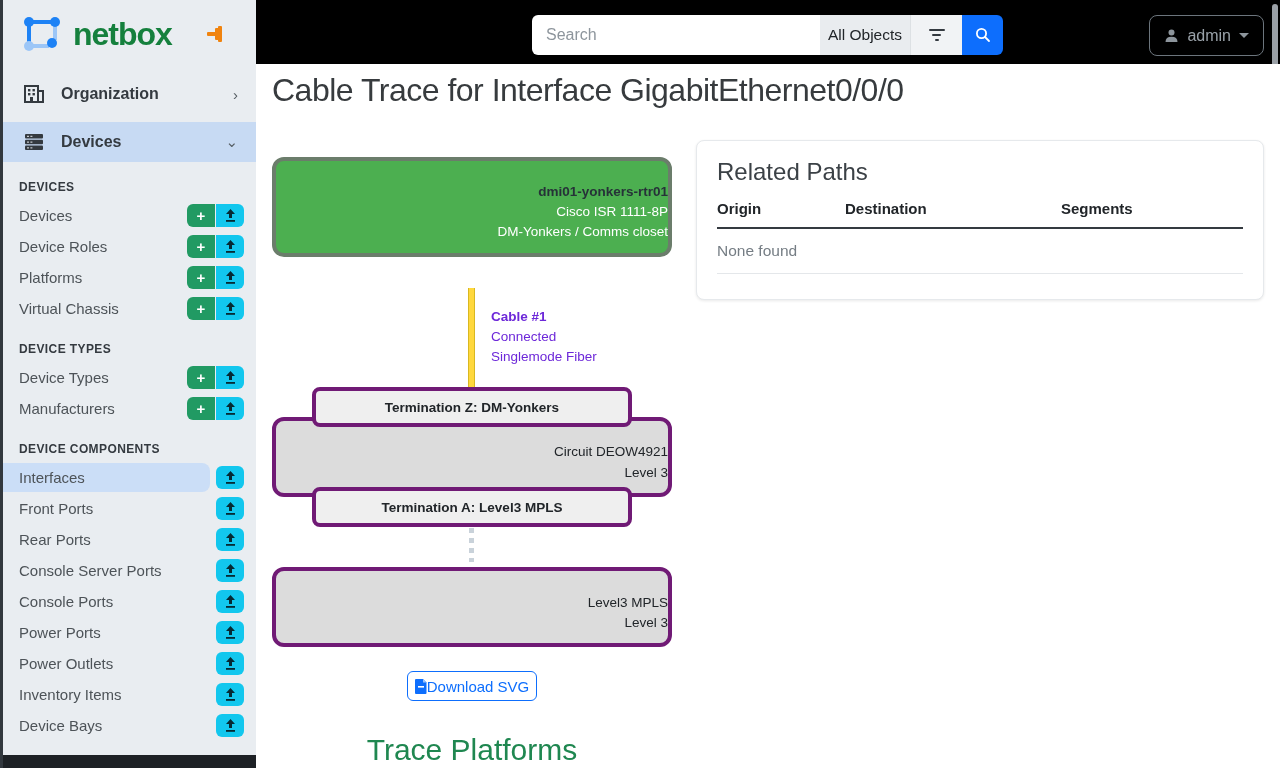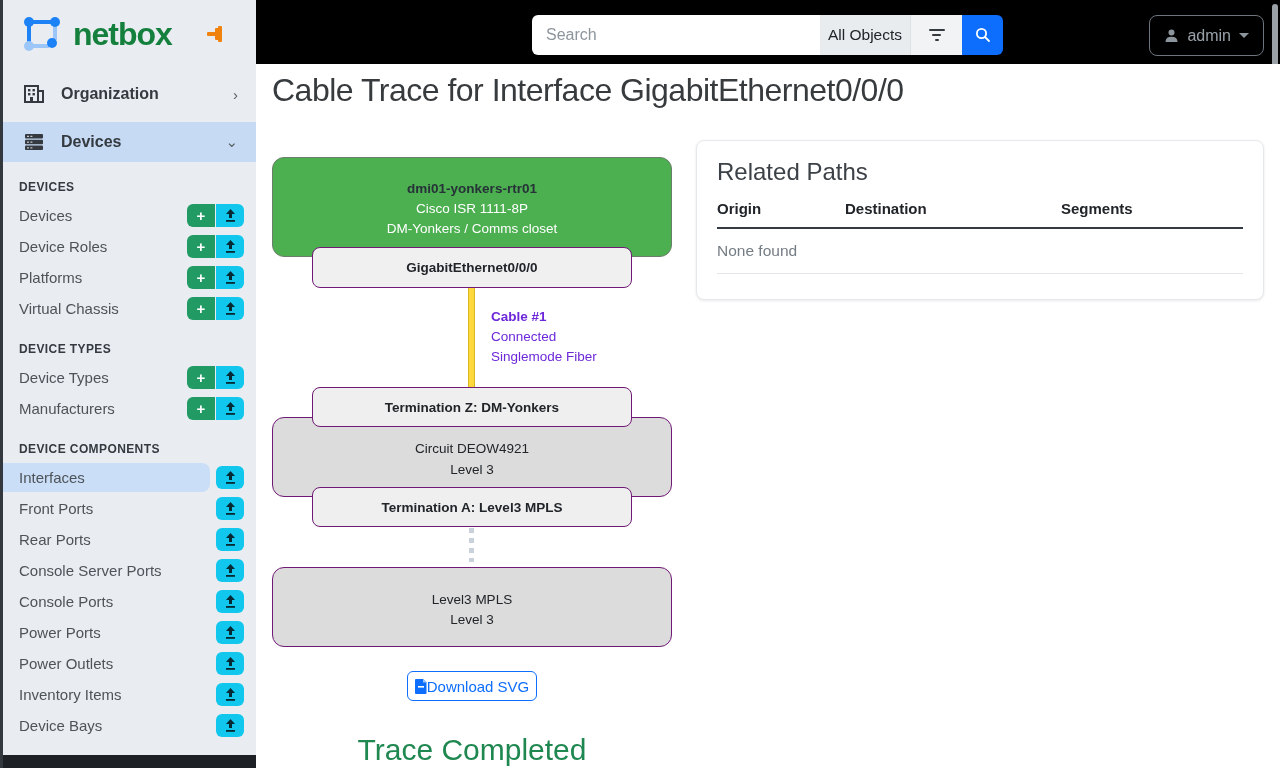--- a/index.html
+++ b/index.html
@@ -58,21 +58,21 @@
                 border-top:5px solid #8d959c; }
   .scroll-thumb { position:absolute; right:2px; top:4px; width:6px; height:88px;
                   background:#9aa0a6; border-radius:3px; }
 
   
   .content { position:absolute; left:256px; top:64px; width:1024px; height:704px; background:#fff; }
   .page-title { position:absolute; left:16px; top:8px; font-size:32px; font-weight:normal;
                 color:#373b3e; letter-spacing:-.5px; }
 
   .trace-col { position:absolute; left:16px; top:93px; width:400px; height:620px; }
-  .t-box { position:absolute; border:1px solid #701a75; text-align:center;
+  .t-box { position:absolute; border:4px solid #701a75; text-align:right;
            font-size:13.5px; color:#212529; }
   .dev-box { left:0; top:0; width:400px; height:100px; background:#4caf50; border-radius:12px;
              border-color:#6b7d6b; padding-top:21px; line-height:20px; z-index:1; }
   .dev-name { font-weight:bold; color:#263238; }
   .dev-sub { color:#fff; }
   .if-box { left:40px; top:90px; width:320px; height:41px; background:#f0f0f0; border-radius:8px;
             display:flex; align-items:center; justify-content:center; font-weight:bold; z-index:2; }
   .cable-line { position:absolute; left:196px; top:131px; width:7px; height:99px;
                 background:#ffd83d; border-left:1px solid #d9b821; border-right:1px solid #d9b821; }
   .cable-label { position:absolute; left:219px; top:150px; text-align:left;
@@ -379,23 +379,20 @@
 <div class="content">
   <h1 class="page-title">Cable Trace for Interface GigabitEthernet0/0/0</h1>
 
   <div class="trace-col">
     <div class="t-box dev-box">
       <div class="dev-name">dmi01-yonkers-rtr01</div>
       <div class="dev-sub">Cisco ISR 1111-8P</div>
       <div class="dev-sub">DM-Yonkers / Comms closet</div>
     </div>
 
-    <div class="t-box if-box">
-      <span>GigabitEthernet0/0/0</span>
-    </div>
 
     <div class="cable-line"></div>
     <div class="cable-label">
       <b>Cable #1</b>
       <span>Connected</span><br>
       <span>Singlemode Fiber</span>
     </div>
 
     <div class="t-box termz-box">
       <span>Termination Z: DM-Yonkers</span>
@@ -419,21 +416,21 @@
 
     <button class="dl-btn">
       <svg width="12" height="15" viewBox="0 0 12 15">
         <path d="M1 0 H8 L11.5 3.5 V14 Q11.5 15 10.5 15 H1 Q0 15 0 14 V1 Q0 0 1 0 Z" fill="#0d6efd"></path>
         <path d="M8 0 L11.5 3.5 H8 Z" fill="#9cc3fb"></path>
         <rect x="3" y="7" width="6" height="1.6" fill="#fff"></rect>
       </svg>
       <span>Download SVG</span>
     </button>
 
-    <div class="trace-status">Trace Completed</div>
+    <div class="trace-status">Trace Platforms</div>
   </div>
 
   <div class="card">
     <div class="card-title">Related Paths</div>
     <div class="rp-table">
       <div class="rp-head">
         <span>Origin</span>
         <span>Destination</span>
         <span>Segments</span>
       </div>

